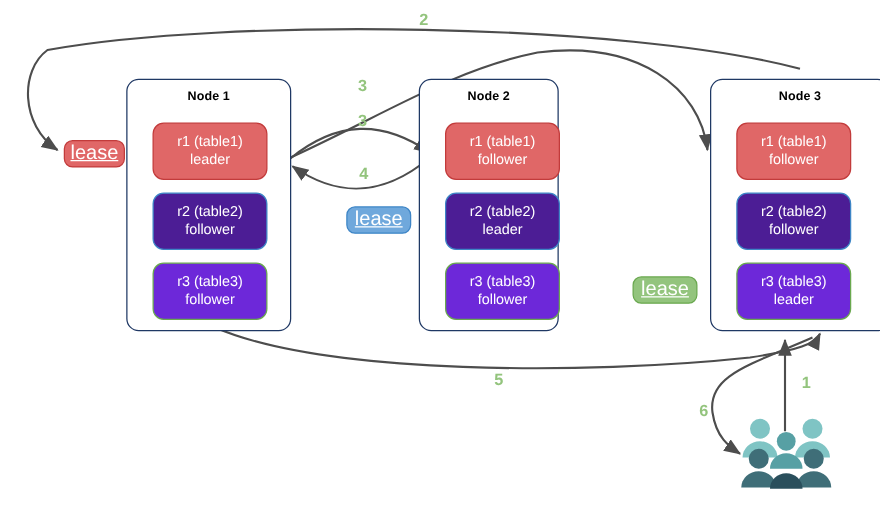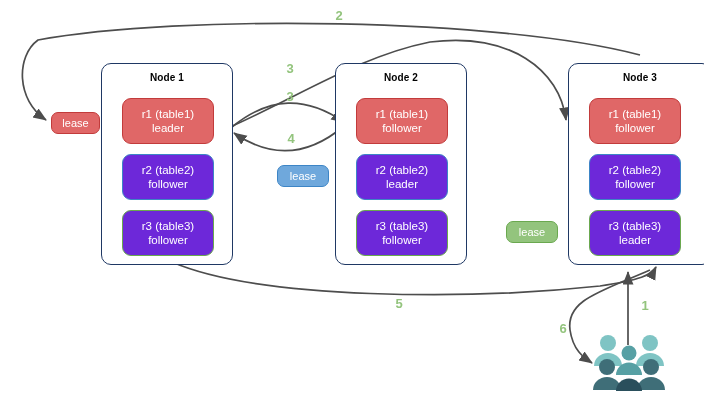--- a/index.html
+++ b/index.html
@@ -53,34 +53,35 @@
     align-items: center;
     justify-content: center;
     color: #ffffff;
     font-size: 11.5px;
     line-height: 14px;
     text-align: center;
     border-width: 1.4px;
     border-style: solid;
   }
   .rep-red   { background: #e06767; border-color: #c23b3b; }
-  .rep-blue  { background: #6d28d9; border-color: #3d85c6; }
+  .rep-blue  { background: #4c1d95; border-color: #3d85c6; }
   .rep-green { background: #6d28d9; border-color: #6aa84f; }
 
   .lease {
     position: absolute;
     box-sizing: border-box;
     border-radius: 7px;
     display: flex;
     align-items: center;
     justify-content: center;
     color: #ffffff;
-    font-size: 11px;
+    font-size: 16px;
     border-width: 1.4px;
     border-style: solid;
+    text-decoration: underline;
   }
   .lease-red   { background: #e06767; border-color: #c23b3b; }
   .lease-blue  { background: #6fa8dc; border-color: #3d85c6; }
   .lease-green { background: #93c47d; border-color: #6aa84f; }
 
   .step-label {
     position: absolute;
     font-size: 13px;
     font-weight: bold;
     color: #93c47d;
@@ -131,21 +132,21 @@
     <div class="replica rep-blue" style="left:20px; top:90px; width:92px; height:46px;">
       <span>r2 (table2)</span>
       <span>follower</span>
     </div>
     <div class="replica rep-green" style="left:20px; top:146px; width:92px; height:46px;">
       <span>r3 (table3)</span>
       <span>follower</span>
     </div>
   </div>
 
-  <div class="node" style="left:335px; top:63px; width:132px; height:202px;">
+  <div class="node" style="left:335px; top:63px; width:112px; height:202px;">
     <div class="node-title">Node 2</div>
     <div class="replica rep-red" style="left:20px; top:34px; width:92px; height:46px;">
       <span>r1 (table1)</span>
       <span>follower</span>
     </div>
     <div class="replica rep-blue" style="left:20px; top:90px; width:92px; height:46px;">
       <span>r2 (table2)</span>
       <span>leader</span>
     </div>
     <div class="replica rep-green" style="left:20px; top:146px; width:92px; height:46px;">

